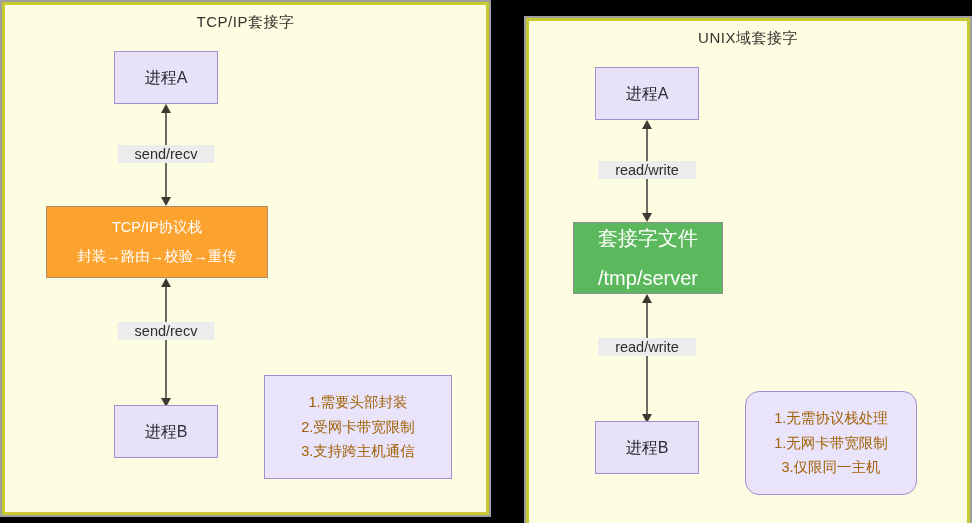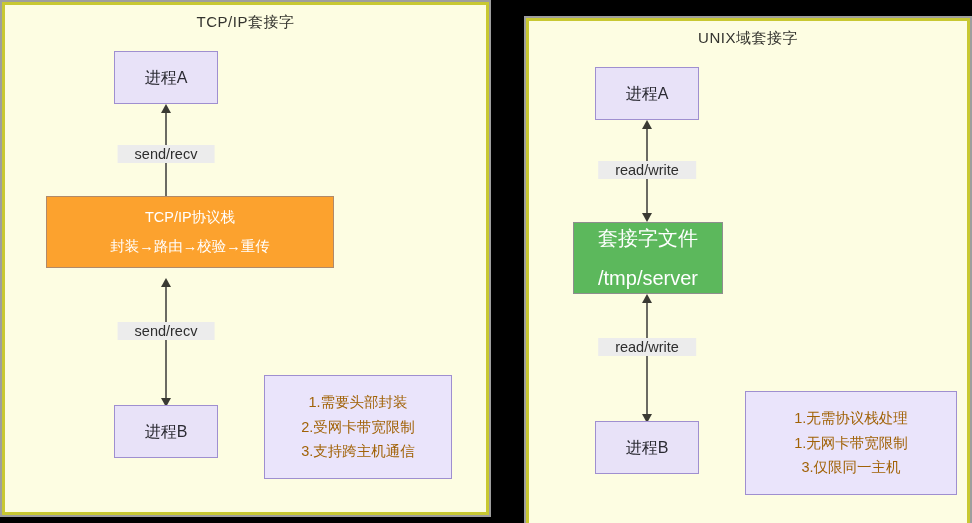--- a/index.html
+++ b/index.html
@@ -129,21 +129,21 @@
       <div class="node node-proc" style="left:109px; top:46px; width:104px; height:53px;">
         <span>进程A</span>
       </div>
 
       <div class="conn" style="left:160px; top:107px; height:86px;">
         <div class="arrow-up"></div>
         <div class="arrow-down"></div>
       </div>
       <div class="conn-label" style="left:161px; top:149px;">send/recv</div>
 
-      <div class="node node-stack" style="left:41px; top:191px; width:288px; height:72px;">
+      <div class="node node-stack" style="left:41px; top:201px; width:222px; height:72px;">
         <span>TCP/IP协议栈</span>
         <span class="line2">封装→路由→校验→重传</span>
       </div>
 
       <div class="conn" style="left:160px; top:281px; height:113px;">
         <div class="arrow-up"></div>
         <div class="arrow-down"></div>
       </div>
       <div class="conn-label" style="left:161px; top:326px;">send/recv</div>
 
@@ -183,21 +183,21 @@
       <div class="conn" style="left:117px; top:281px; height:113px;">
         <div class="arrow-up"></div>
         <div class="arrow-down"></div>
       </div>
       <div class="conn-label" style="left:118px; top:326px;">read/write</div>
 
       <div class="node node-proc" style="left:66px; top:400px; width:104px; height:53px;">
         <span>进程B</span>
       </div>
 
-      <div class="node node-note" style="left:216px; top:370px; width:212px; height:104px;">
+      <div class="node node-note" style="left:216px; top:370px; width:172px; height:104px;border-radius:14px;">
         <span>1.无需协议栈处理</span>
         <span>1.无网卡带宽限制</span>
         <span>3.仅限同一主机</span>
       </div>
 
     </div>
   </div>
 
 </div>
 

